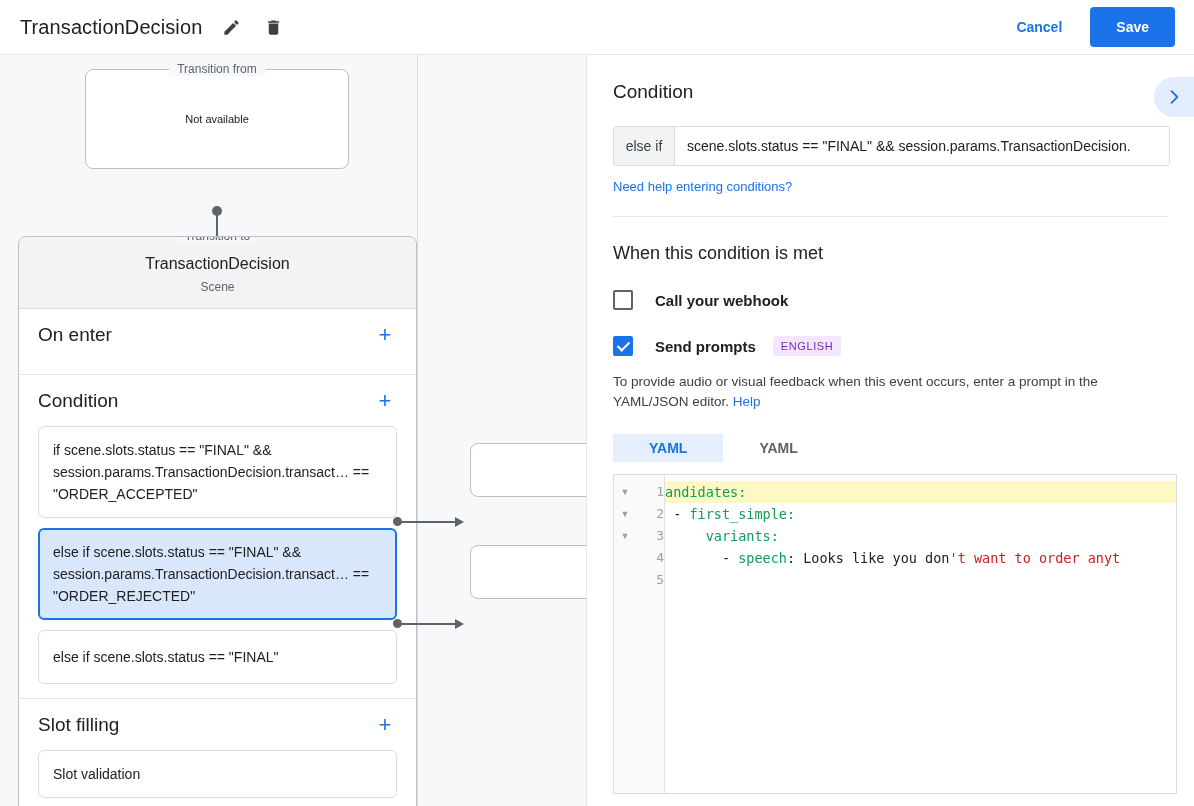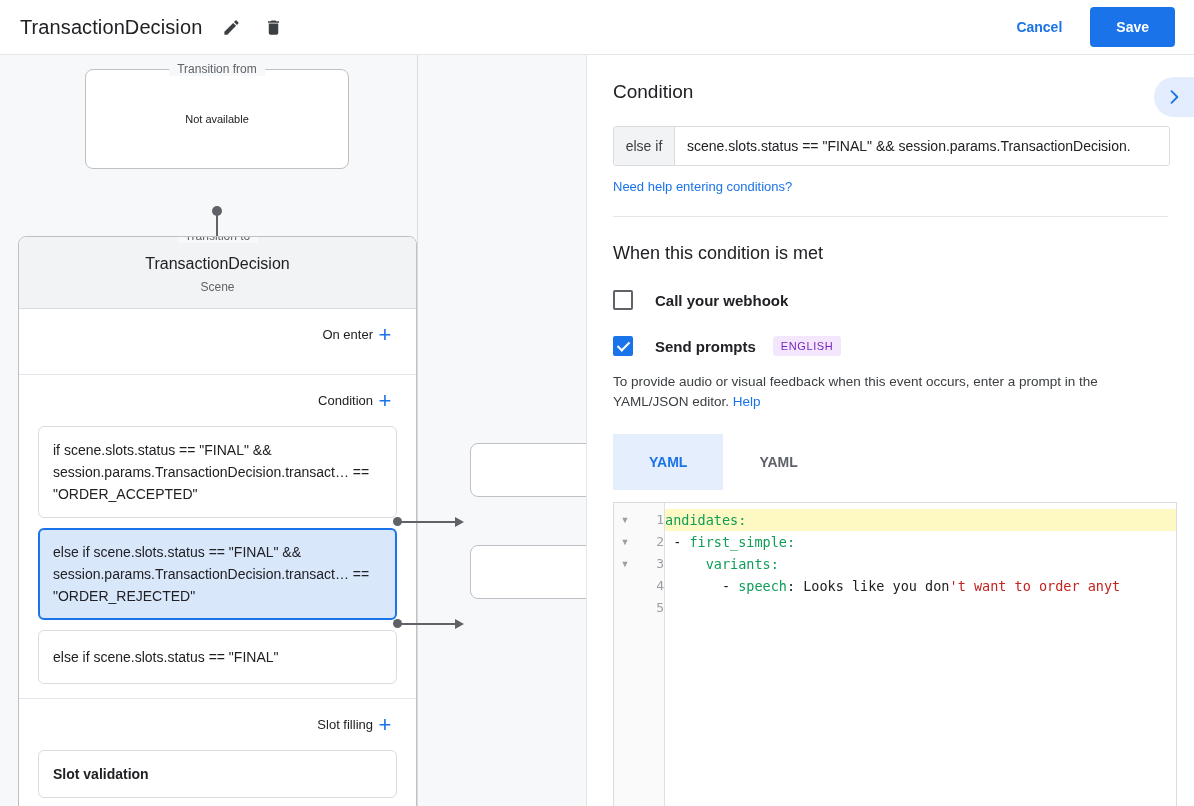--- a/index.html
+++ b/index.html
@@ -118,21 +118,21 @@
 
   .section {
     border-bottom: 1px solid #e4e6e9;
     padding: 0 19px 14px 19px;
   }
   .section.no-border { border-bottom: none; }
   .section-head {
     display: flex; align-items: center;
     height: 51px;
   }
-  .section-title { font-size: 13px; color: #202124; flex: 1; text-align: right; }
+  .section-title { font-size: 19px; color: #202124; flex: 1; }
   .plus-btn {
     width: 24px; height: 24px;
     display: flex; align-items: center; justify-content: center;
     color: #1a73e8; font-size: 22px; line-height: 1;
     cursor: pointer; font-weight: 300;
   }
   .cond-item {
     border: 1px solid #dadce0;
     border-radius: 6px;
     background: #ffffff;
@@ -143,21 +143,21 @@
   }
   .cond-item.selected {
     background: #d9e7fb;
     border: 2px solid #1a73e8;
     padding: 11px 13px;
   }
   .cond-item.single { padding: 15px 14px; margin-bottom: 0; }
   .slot-item {
     border: 1px solid #dadce0; border-radius: 6px;
     background: #ffffff; padding: 15px 14px;
-    font-size: 14px; color: #202124; margin-bottom: 10px; font-weight: bold;
+    font-size: 14px; color: #202124; margin-bottom: 10px;
   }
 
   
   .conn-dot {
     position: absolute; width: 9px; height: 9px;
     border-radius: 50%; background: #5f6368;
   }
   .conn-line { position: absolute; height: 1.5px; background: #5f6368; }
   .conn-head {
     position: absolute; width: 0; height: 0;
@@ -244,21 +244,21 @@
     padding: 4px 8px; border-radius: 3px;
   }
   .hint {
     margin-top: 16px; font-size: 13.5px; color: #3c4043;
     line-height: 20px; max-width: 560px;
   }
   .hint a { color: #1a73e8; text-decoration: none; cursor: pointer; }
 
   .tabs { display: flex; margin-top: 22px; }
   .tab {
-    padding: 20px 36px; font-size: 14px; color: #5f6368;
+    padding: 6px 36px; font-size: 14px; color: #5f6368;
     cursor: pointer; font-weight: bold;
     font-family: "Liberation Sans", sans-serif;
   }
   .tab.active { background: #e4eefd; color: #1a73e8; }
 
   .editor {
     margin-top: 12px;
     border: 1px solid #dadce0;
     border-right: none;
     height: 320px;

